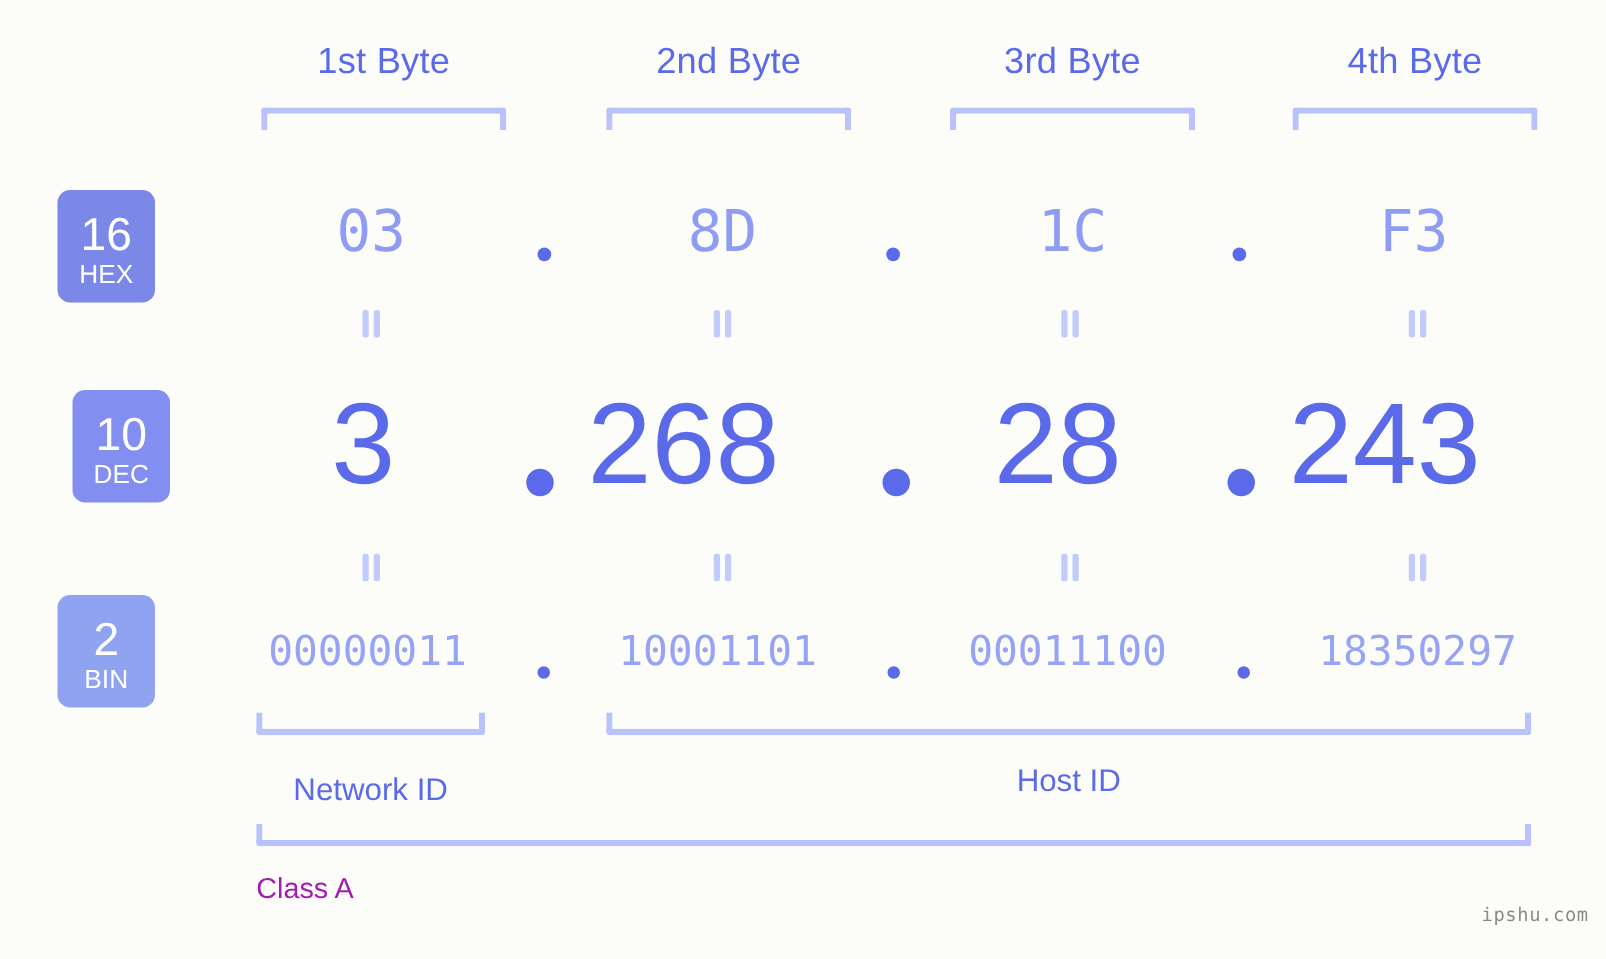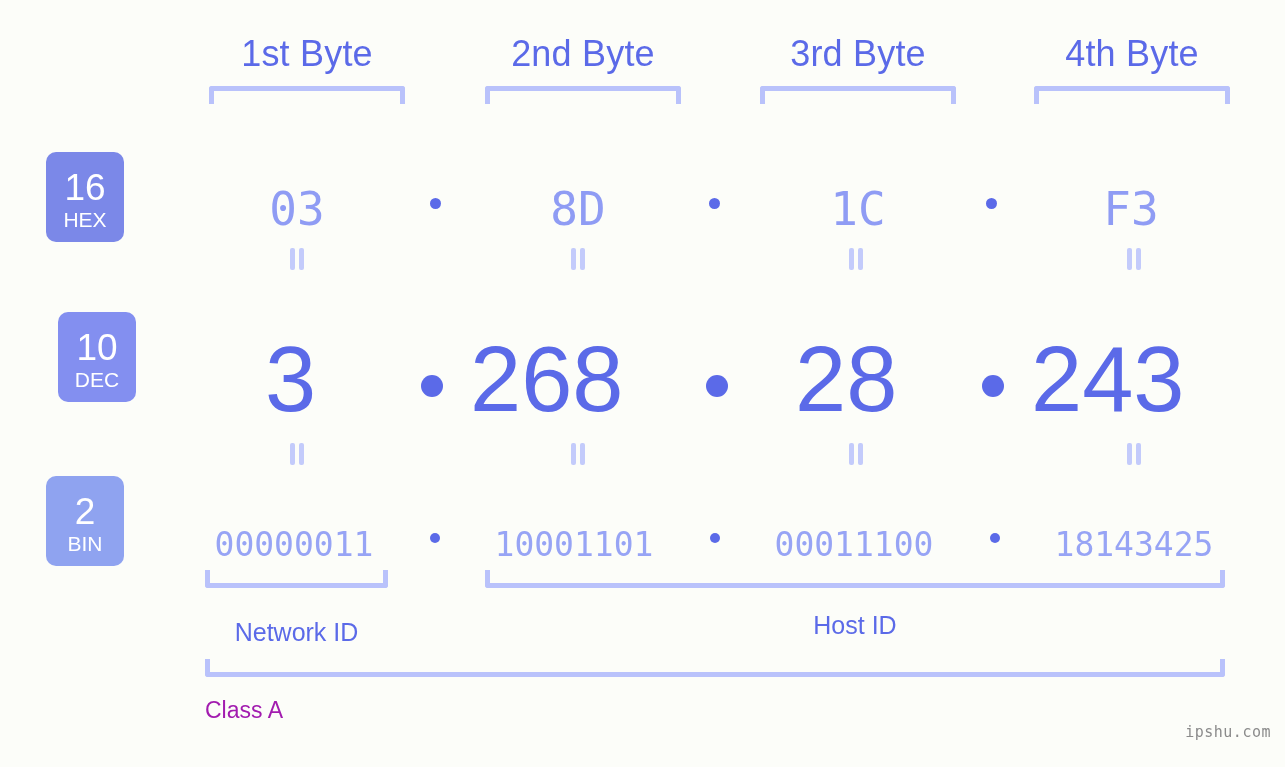--- a/index.html
+++ b/index.html
@@ -20,21 +20,21 @@
     width: 1285px;
     height: 767px;
   }
 
   
   .byte-label {
     position: absolute;
     top: 33px;
     width: 196px;
     text-align: center;
-    font-size: 36px;
+    font-size: 29px;
     color: #5b6ae8;
     letter-spacing: 0.2px;
     white-space: nowrap;
   }
 
   
   .bracket-down {
     position: absolute;
     height: 18px;
     border-top: 5px solid #b9c2fb;
@@ -75,21 +75,20 @@
     font-size: 21px;
     line-height: 24px;
     font-weight: 400;
   }
 
   
   .row-cell {
     position: absolute;
     text-align: center;
     white-space: nowrap;
-    margin-top: 24px;
   }
 
   .hex-val {
     font-family: "DejaVu Sans Mono", monospace;
     font-size: 46px;
     color: #8f9cf4;
     width: 196px;
     line-height: 56px;
   }
   .hex-dot {
@@ -253,21 +252,21 @@
       <i class="a"></i>
       <i class="b"></i>
     </div>
 
   <div class="row-cell bin-val" style="left:196px;  top:501px;">00000011</div>
   <div class="bin-dot" style="left:430px; top:533px;"></div>
   <div class="row-cell bin-val" style="left:476px;  top:501px;">10001101</div>
   <div class="bin-dot" style="left:710px; top:533px;"></div>
   <div class="row-cell bin-val" style="left:756px;  top:501px;">00011100</div>
   <div class="bin-dot" style="left:990px; top:533px;"></div>
-  <div class="row-cell bin-val" style="left:1036px; top:501px;">18143425</div>
+  <div class="row-cell bin-val" style="left:1036px; top:501px;">18350297</div>
 
   <div class="bracket-up" style="left:205px; top:570px; width:183px;"></div>
   <div class="bracket-up" style="left:485px; top:570px; width:740px;"></div>
 
   <div class="id-label" style="left:205px; top:618px; width:183px;">Network ID</div>
   <div class="id-label" style="left:485px; top:611px; width:740px;">Host ID</div>
 
   <div class="bracket-up" style="left:205px; top:659px; width:1020px;"></div>
   <div class="class-label" style="left:205px; top:697px; width:1020px;">Class A</div>
 

